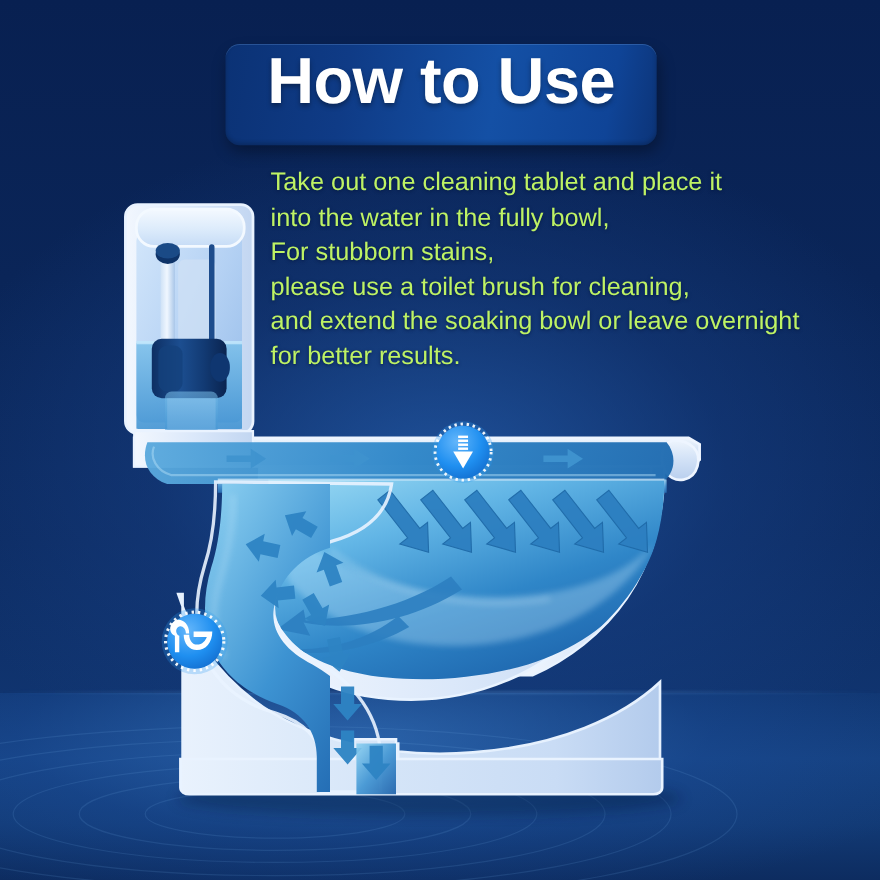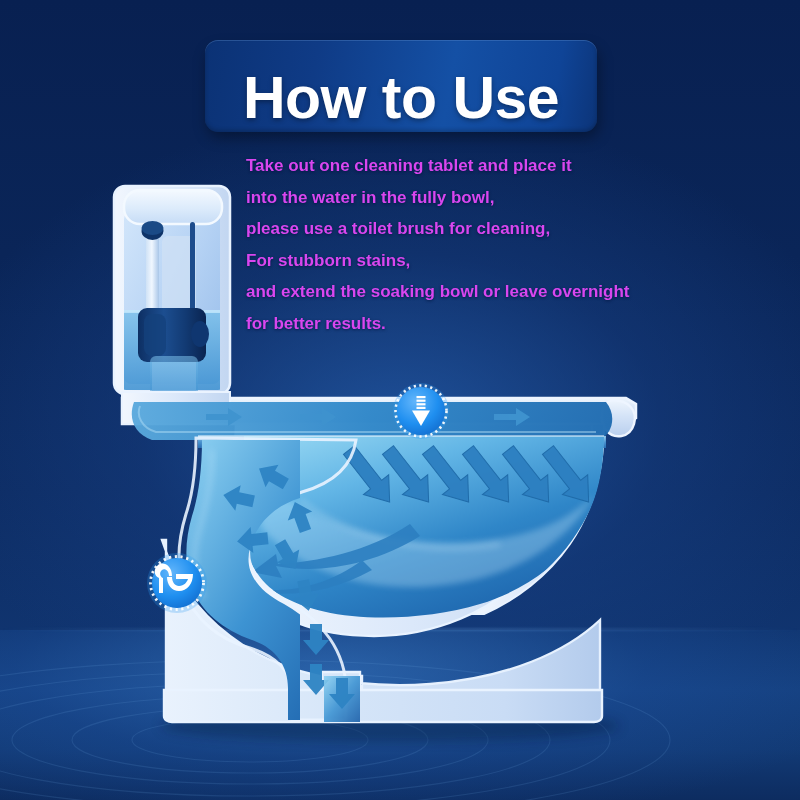--- a/index.html
+++ b/index.html
@@ -36,34 +36,34 @@
   
   .title-shadow {
     position:absolute; left:207px; top:48px; width:392px; height:90px;
     border-radius:14px; background:rgba(0,0,0,.33); filter:blur(7px);
   }
   .title-box {
     position:absolute; left:205px; top:40px; width:392px; height:92px;
     border-radius:13px;
     background:linear-gradient(100deg,#0b3275 0%,#0f3b86 28%,#1450a5 62%,#0f4497 88%,#0c3478 100%);
     box-shadow:inset 0 1px 0 rgba(120,170,235,.28), inset 0 -2px 4px rgba(0,0,0,.22);
-    display:flex; align-items:flex-end; justify-content:center;
+    display:flex; align-items:flex-start; justify-content:center;
   }
   .title-text {
     color:#fff; font-size:59px; font-weight:bold; letter-spacing:-.5px;
     text-shadow:0 2px 5px rgba(0,0,0,.35);
     white-space:nowrap;
   }
 
   
   .body-text {
     position:absolute; left:246px; top:150px; width:520px;
   }
   .body-text .ln {
-    color:#d946ef; font-size:17px; font-weight:bold; line-height:31.5px;
+    color:#bef264; font-size:23px; font-weight:normal; line-height:31.5px;
     text-shadow:0 1px 3px rgba(0,20,60,.75);
     white-space:nowrap;
   }
 
   
   #toilet { position:absolute; left:0; top:0; }
 
   
   .badge { position:absolute; }
   .badge svg { display:block; }
@@ -387,19 +387,19 @@
   </div>
 
   <div class="title-shadow"></div>
   <div class="title-box">
     <span class="title-text">How to Use</span>
   </div>
 
   <div class="body-text">
     <div class="ln">Take out one cleaning tablet and place it</div>
     <div class="ln">into the water in the fully bowl,</div>
+    <div class="ln">For stubborn stains,</div>
     <div class="ln">please use a toilet brush for cleaning,</div>
-    <div class="ln">For stubborn stains,</div>
     <div class="ln">and extend the soaking bowl or leave overnight</div>
     <div class="ln">for better results.</div>
   </div>
 
 </div>
 
 </body></html>

